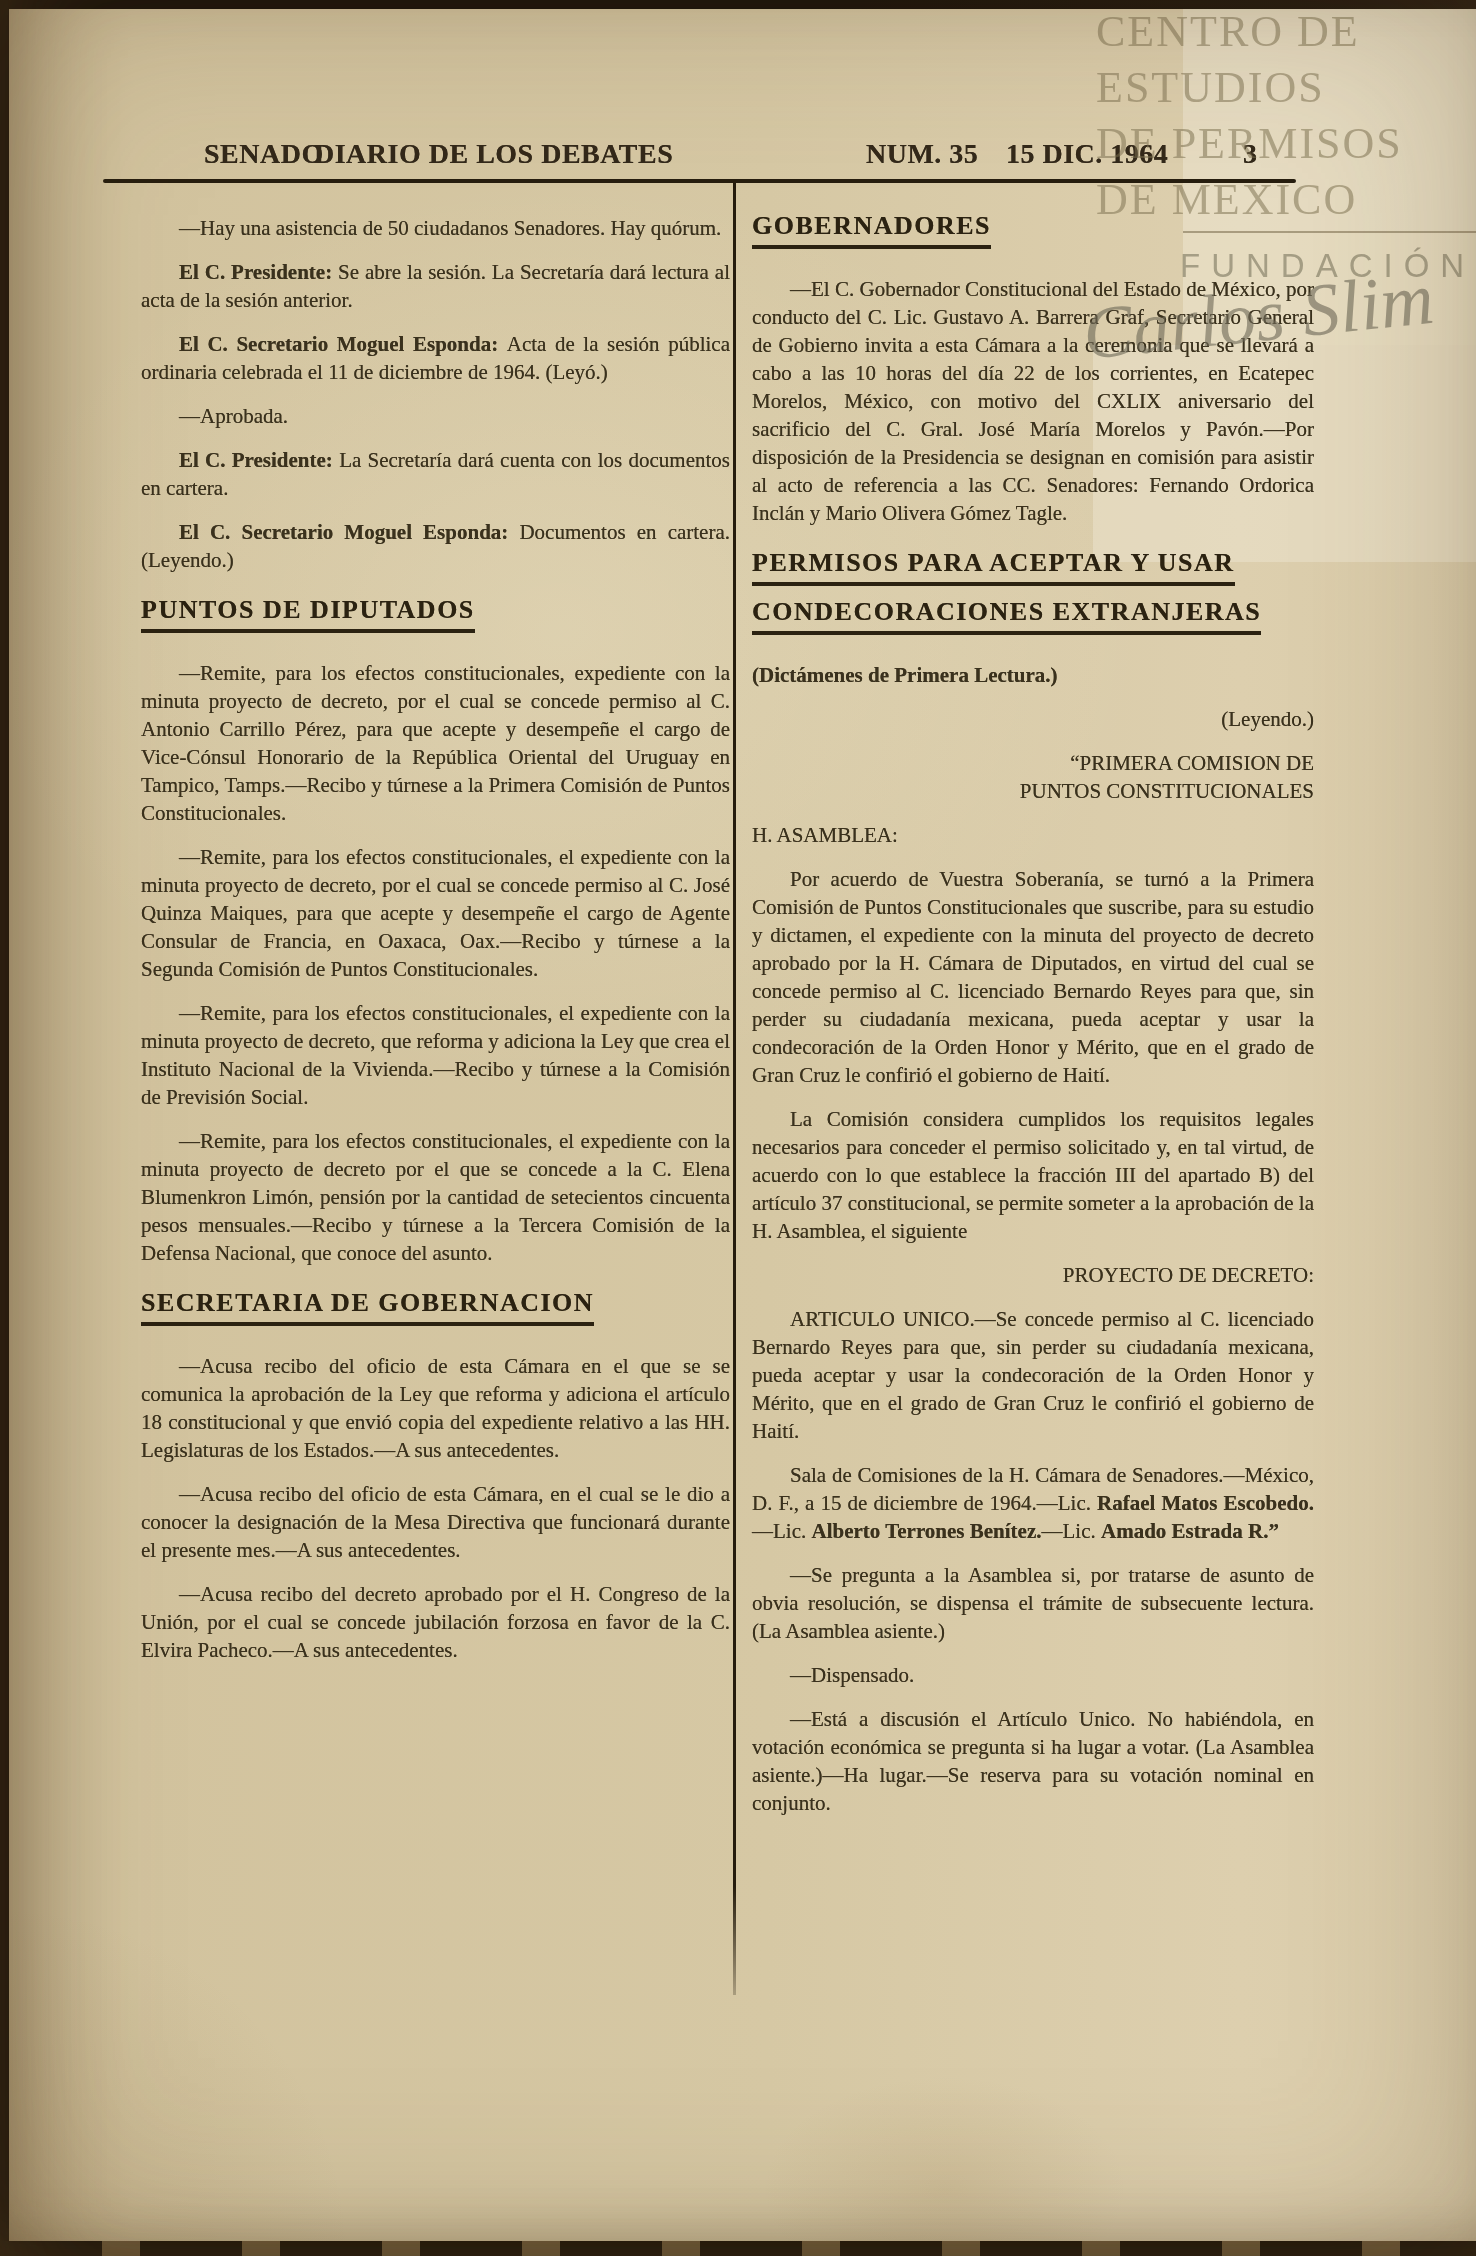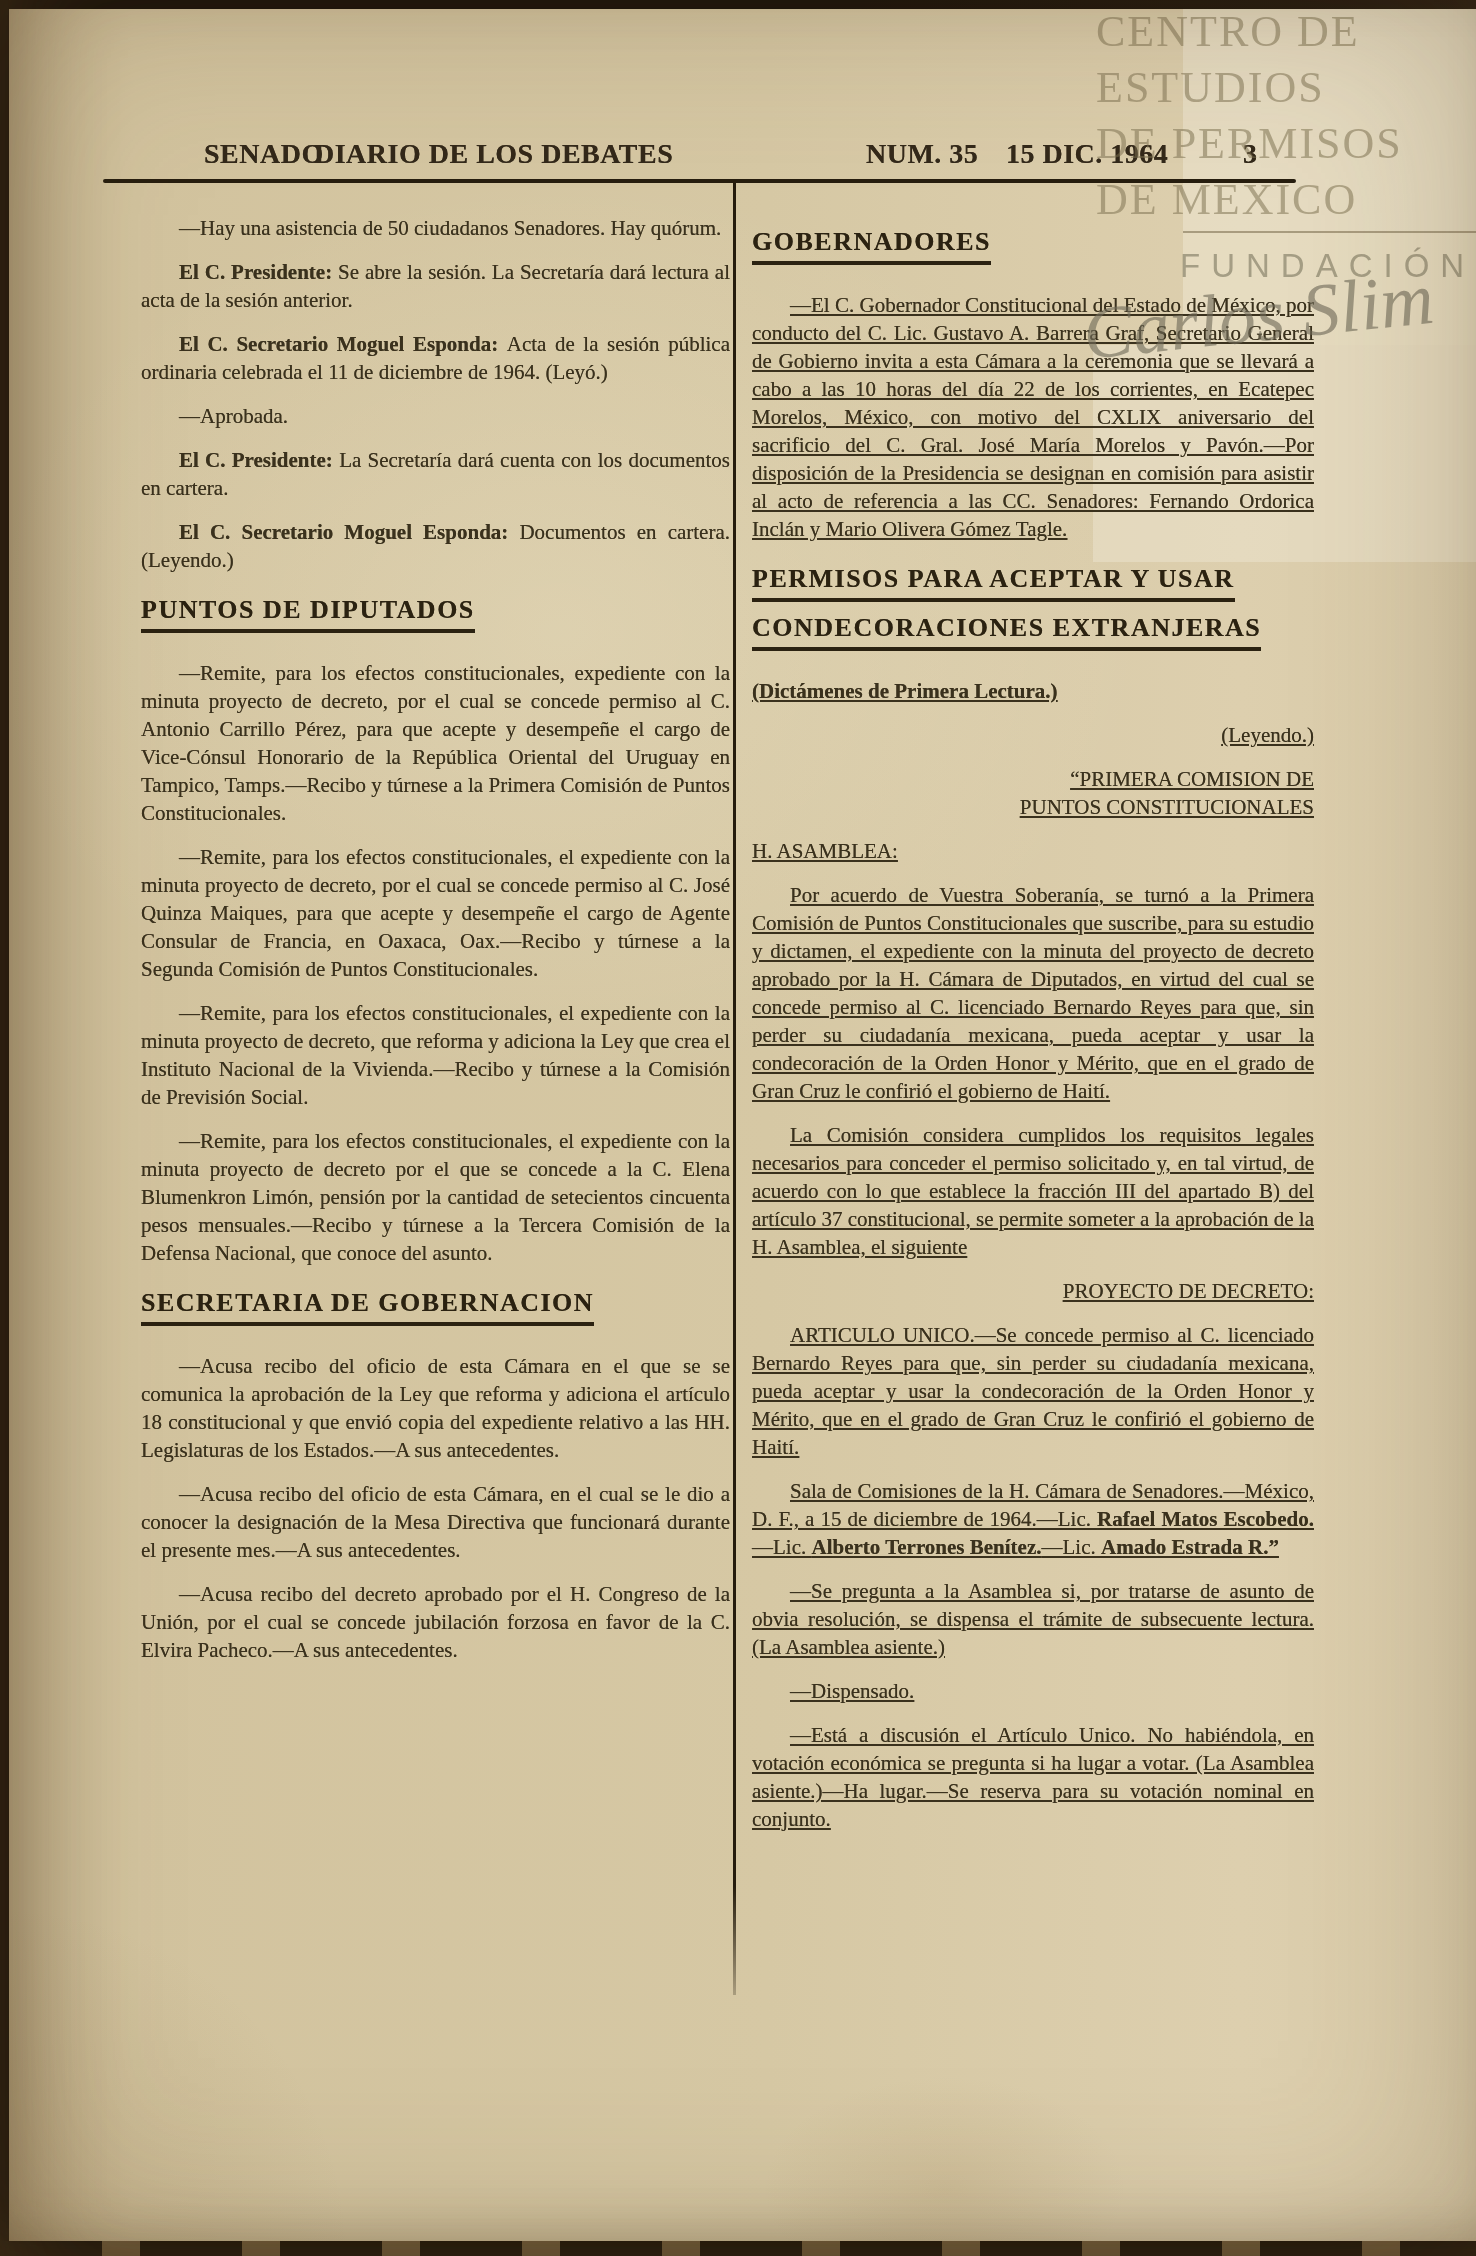--- a/index.html
+++ b/index.html
@@ -49,21 +49,21 @@
   .wm-rule{position:absolute;left:1183px;top:231px;width:293px;height:2px;background:rgba(125,115,90,.55);}
   .wm-foundation{position:absolute;left:1180px;top:247px;font-family:"Liberation Sans",sans-serif;
     font-size:33px;letter-spacing:11px;color:rgba(122,116,94,.60);white-space:nowrap;pointer-events:none;}
   .wm-signature{position:absolute;left:1088px;top:292px;font-style:italic;font-size:74px;
     font-family:"Liberation Serif",serif;color:rgba(112,106,88,.62);white-space:nowrap;
     transform:rotate(-6deg);transform-origin:left bottom;pointer-events:none;}
   
   .col{position:absolute;text-align:justify;font-size:21px;line-height:28px;
     text-shadow:0 0 .6px rgba(58,49,29,.75);}
   .col-left{left:141px;top:214px;width:589px;}
-  .col-right{left:752px;top:228px;width:562px;text-decoration:underline;}
+  .col-right{left:752px;top:212px;width:562px;}
   .col > :first-child{margin-top:0;}
   .col p.para{margin:0 0 16px;text-indent:38px;}
   .col p.para.no-indent{text-indent:0;}
   .col b{font-weight:700;}
   .heading{margin:22px 0 26px;text-align:left;text-indent:0;}
   .heading + .heading{margin-top:-14px;}
   .heading .heading-text{display:inline-block;font-weight:700;font-size:26px;letter-spacing:1.5px;
     color:#2b2211;border-bottom:4px solid #2b2211;padding-bottom:5px;}
   .centered{margin:0 0 16px;text-align:right;text-indent:0;}
 </style>

